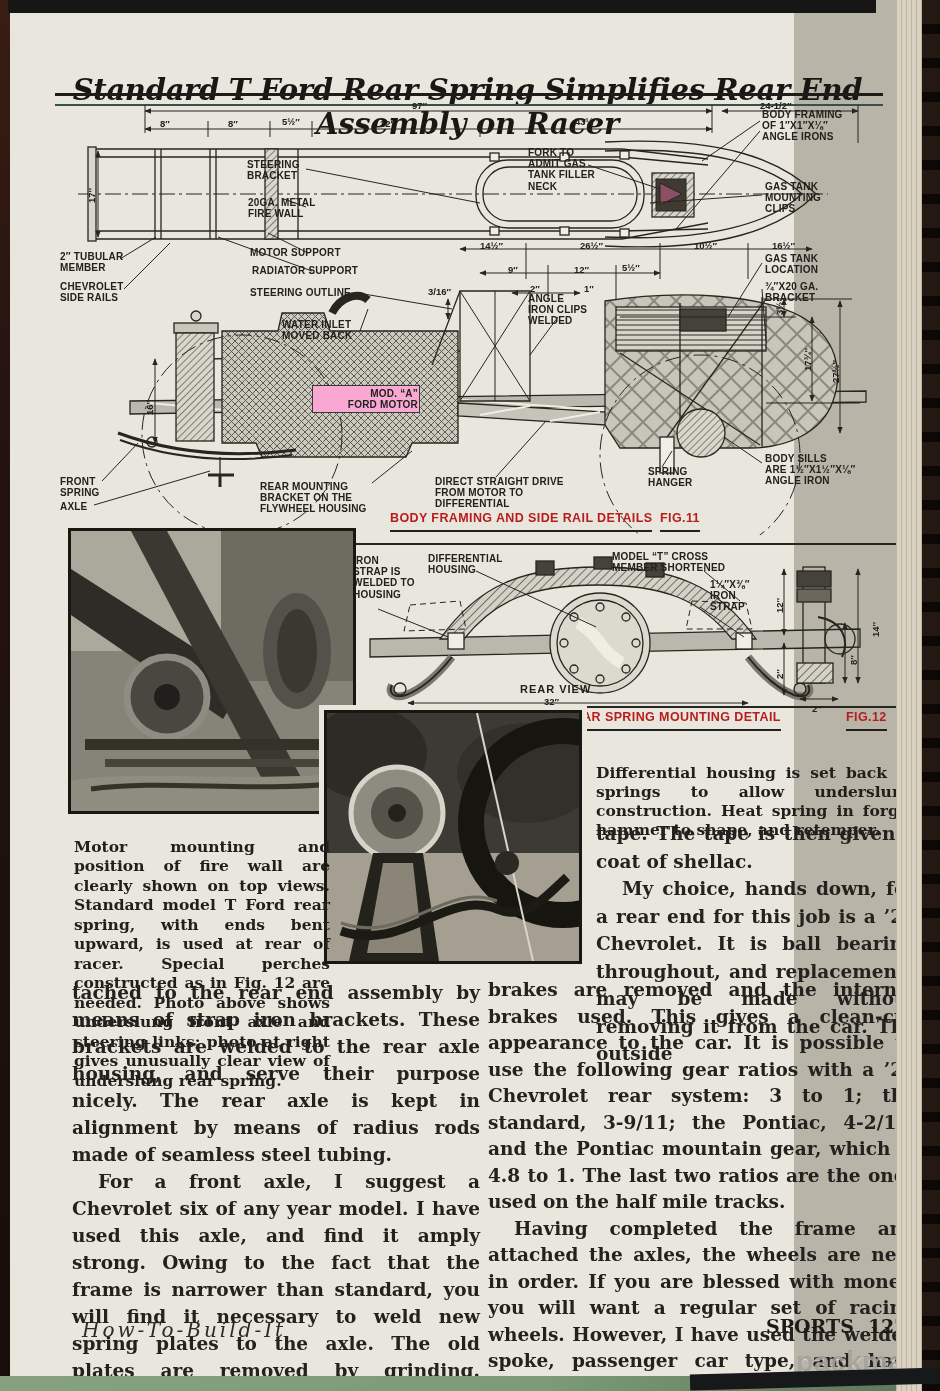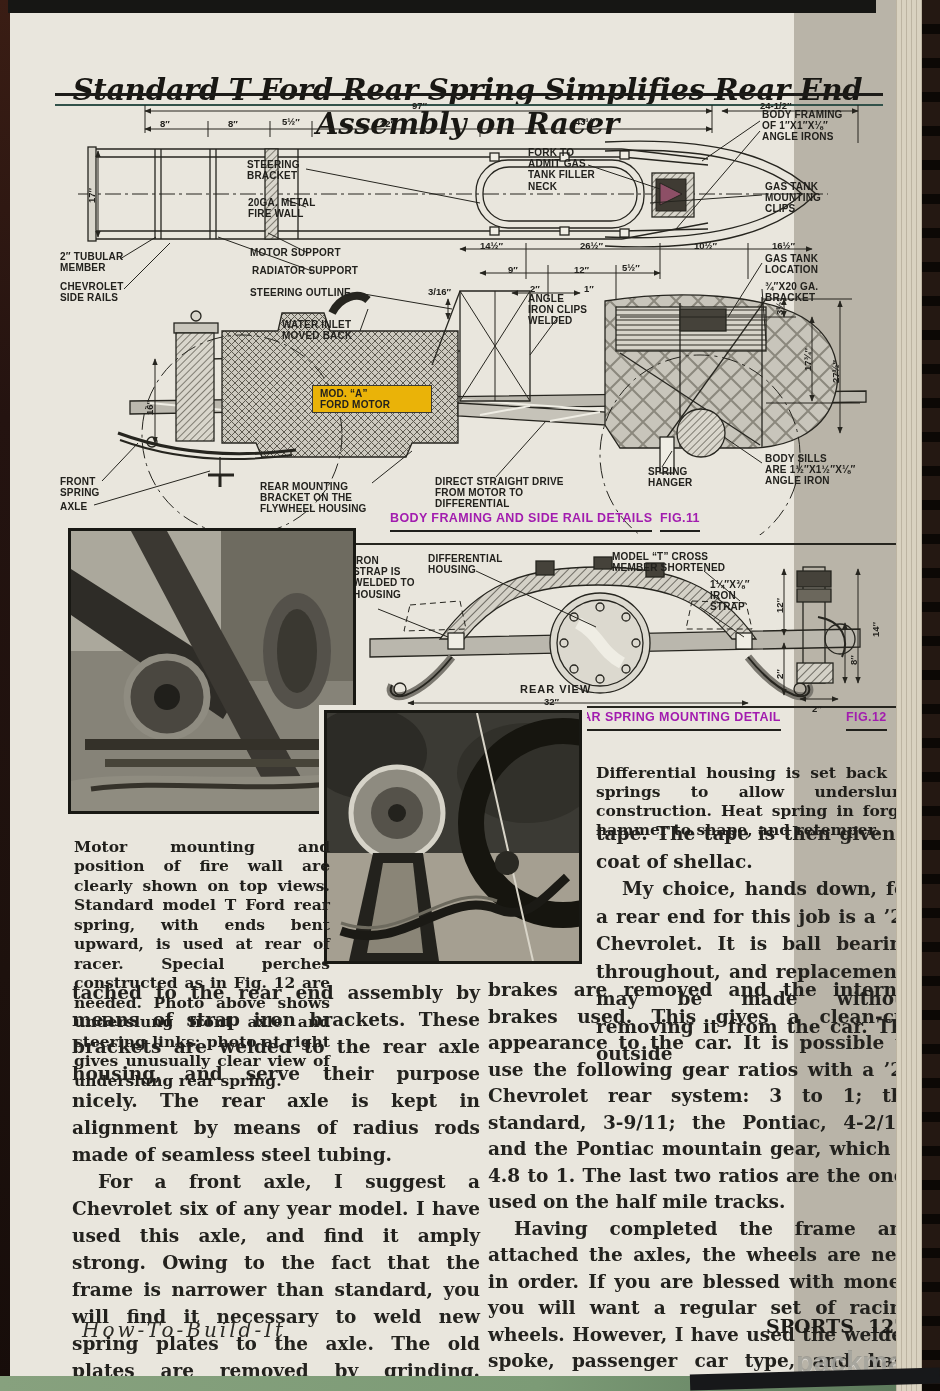--- a/index.html
+++ b/index.html
@@ -19,22 +19,22 @@
   .title{position:absolute;left:45px;top:54px;width:825px;text-align:center;font-style:italic;font-weight:bold;font-size:29px;letter-spacing:-.3px;color:#181713;}
   .title-rule{position:absolute;left:45px;top:93px;width:828px;height:8px;border-top:3.5px solid #1d1c19;border-bottom:2.5px solid #32524a;}
 
   
   #fig11{position:absolute;left:50px;top:103px;width:845px;height:432px;}
   #fig12{position:absolute;left:338px;top:543px;width:557px;height:186px;}
   svg{position:absolute;left:0;top:0;}
   .dlabel{position:absolute;font-family:"Liberation Sans",sans-serif;font-size:10px;font-weight:bold;line-height:1.12;color:#22211d;white-space:pre-line;letter-spacing:.2px;}
   .ddim{position:absolute;font-family:"Liberation Sans",sans-serif;font-size:9.5px;font-weight:bold;color:#22211d;white-space:nowrap;}
   .rot{transform:rotate(-90deg);transform-origin:left top;}
-  .boxed{background:#eab308;border:1px solid #3a3934;padding:2px 7px;text-align:left;}
-  .figcap{position:absolute;font-family:"Liberation Sans",sans-serif;font-size:12.5px;font-weight:bold;color:#a21caf;border-bottom:2px solid #20201c;padding-bottom:5px;letter-spacing:.4px;}
+  .boxed{background:#f9a8d4;border:1px solid #3a3934;padding:2px 1px;text-align:right;}
+  .figcap{position:absolute;font-family:"Liberation Sans",sans-serif;font-size:12.5px;font-weight:bold;color:#b91c1c;border-bottom:2px solid #20201c;padding-bottom:5px;letter-spacing:.4px;}
   .underl{}
 
   
   .photo{position:absolute;border:3px solid #181813;background:#777468;overflow:hidden;}
   #photo-left{left:58px;top:528px;width:282px;height:280px;}
   #photo-right{left:314px;top:710px;width:252px;height:248px;border:3px solid #181813;box-shadow:0 0 0 5px #e9e6dd;}
 
   
   .caption{position:absolute;font-size:15.5px;font-weight:bold;line-height:19.5px;text-align:justify;color:#201f1b;}
   #cap-left{left:64px;top:821px;width:256px;}

